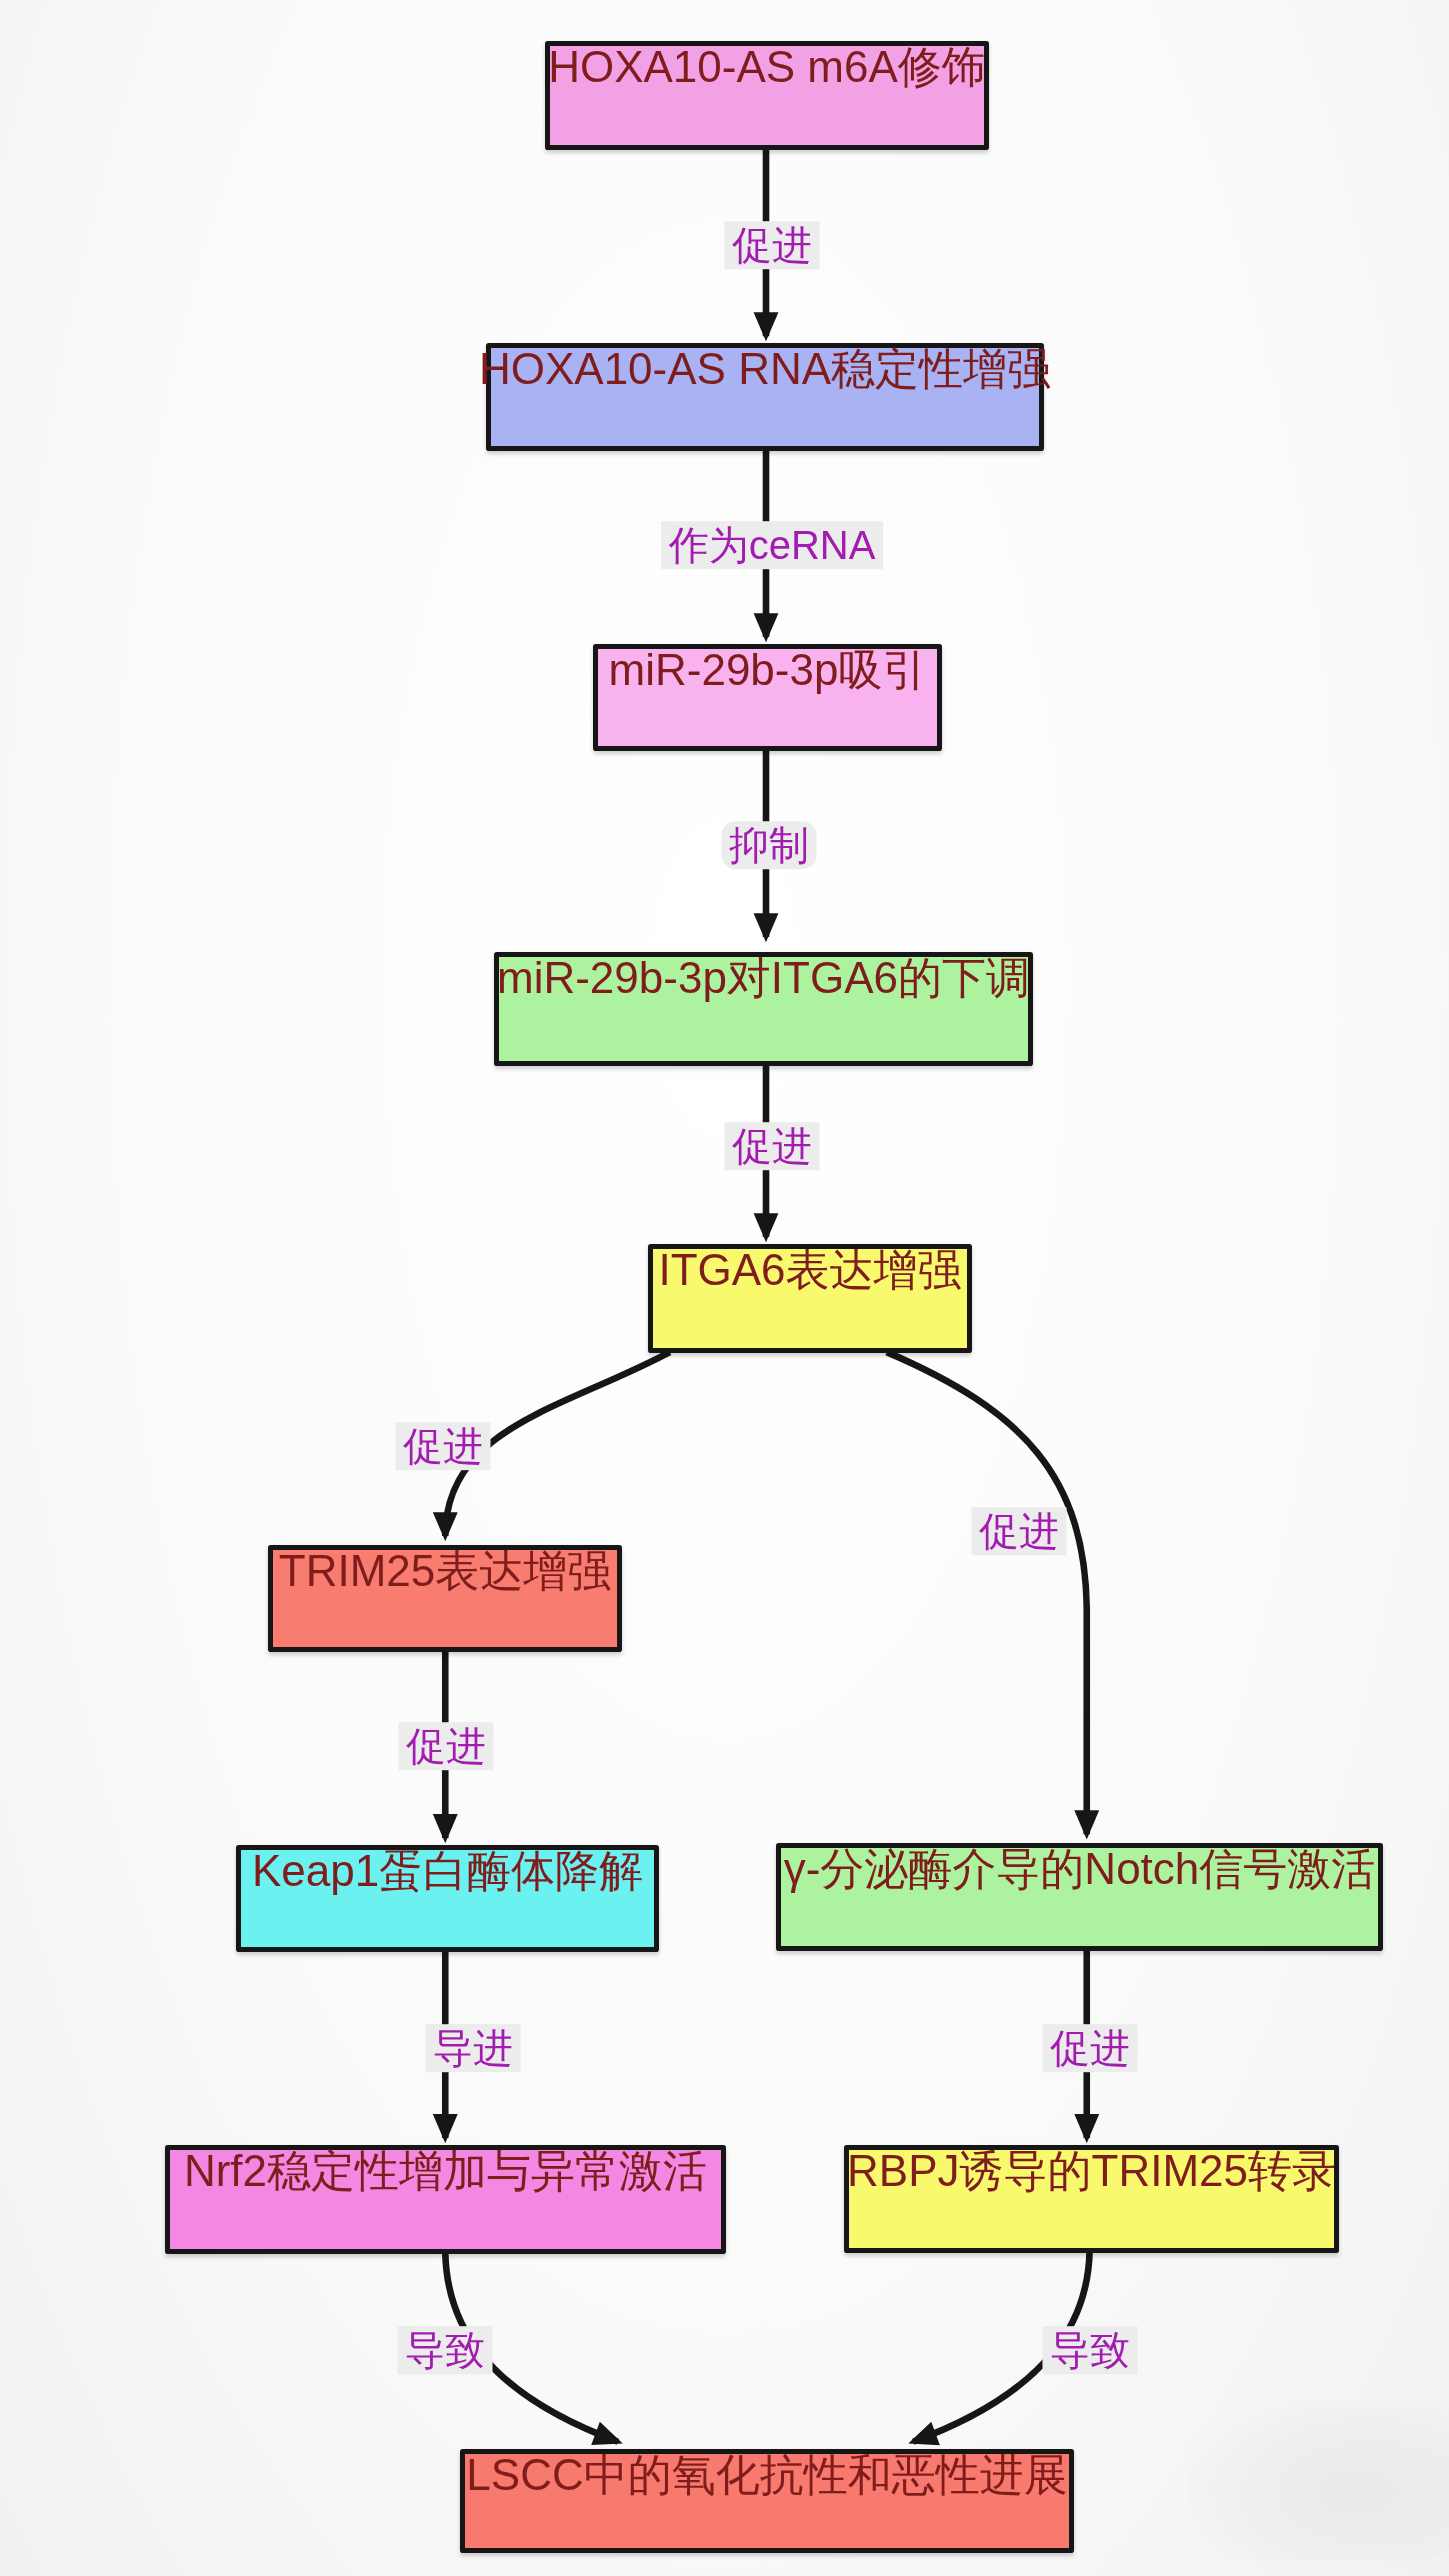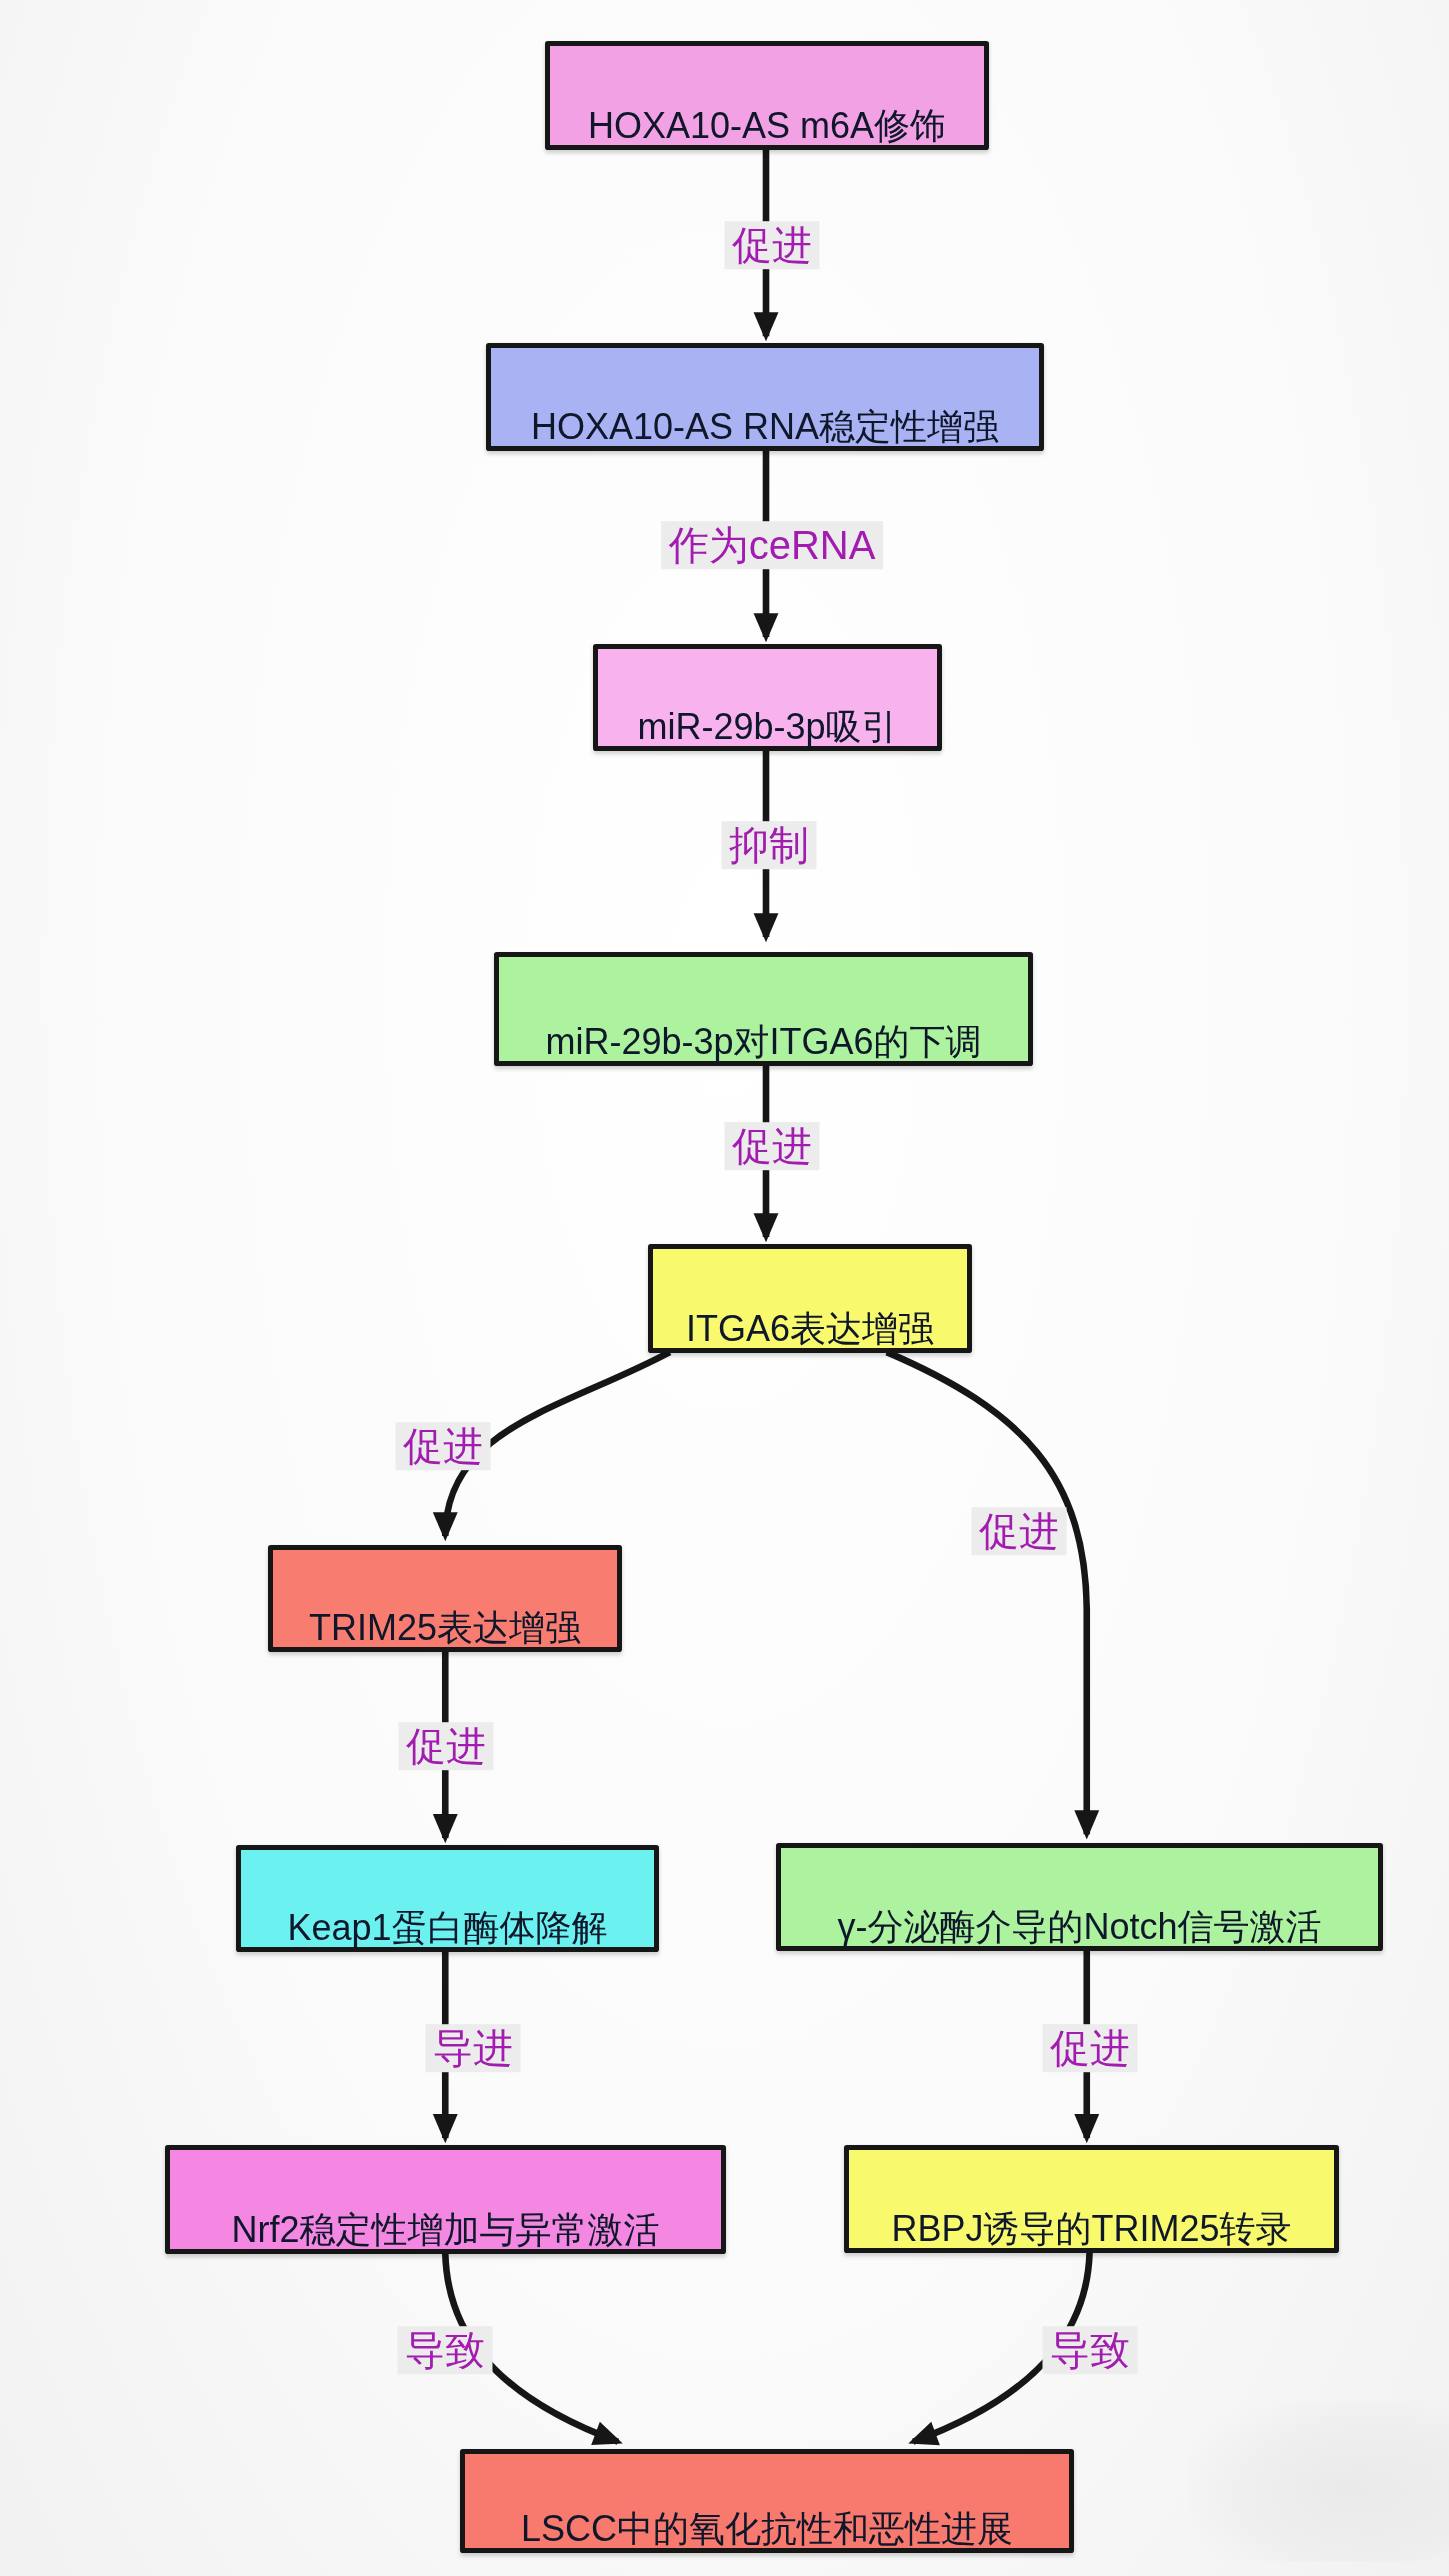--- a/index.html
+++ b/index.html
@@ -5,22 +5,22 @@
   html,body { margin:0; padding:0; }
   body {
     width:1449px; height:2576px; position:relative; overflow:hidden;
     background: radial-gradient(ellipse at 50% 38%, #ffffff 0%, #fbfafa 62%, #f2f1f1 100%);
     font-family:"Liberation Sans","DejaVu Sans",sans-serif;
   }
   .edges { position:absolute; left:0; top:0; width:1449px; height:2576px; }
   .node {
     position:absolute; box-sizing:border-box;
     border:5.7px solid #161616; border-radius:2.8px;
-    display:flex; align-items:flex-end; justify-content:center;
-    font-size:36px; line-height:1; color:#0f172a; white-space:nowrap;
+    display:flex; align-items:flex-start; justify-content:center;
+    font-size:44px; line-height:1; color:#7f1d1d; white-space:nowrap;
     box-shadow:0 2.8px 4.7px rgba(0,0,0,.18);
   }
   .node span { transform:translateY(-0.9px); }
   .edge-label {
     position:absolute; transform:translate(-50%,-50%);
     background:#ececec; padding:2.8px 7.5px;
     font-size:40px; line-height:1.05; color:#a21caf; white-space:nowrap;
   }
   .smudge {
     position:absolute; left:1189px; top:2401px; width:283px; height:160px;
@@ -79,21 +79,21 @@
   </div>
 <div class="node" style="left: 844px; top: 2145px; width: 495px; height: 108px; background: rgb(248, 249, 109);">
     <span>RBPJ诱导的TRIM25转录</span>
   </div>
 <div class="node" style="left: 460px; top: 2449px; width: 614px; height: 104px; background: rgb(248, 121, 110);">
     <span>LSCC中的氧化抗性和恶性进展</span>
   </div>
 
 <div class="edge-label" style="left:772px;  top:245px;">促进</div>
 <div class="edge-label" style="left:772px;  top:545px;">作为ceRNA</div>
-<div class="edge-label" style="left:769px;  top:845px;">抑制</div>
+<div class="edge-label" style="left:769px;  top:845px;border-radius:14px;">抑制</div>
 <div class="edge-label" style="left:772px;  top:1146px;">促进</div>
 <div class="edge-label" style="left:443px;  top:1446px;">促进</div>
 <div class="edge-label" style="left:1019px; top:1531px;">促进</div>
 <div class="edge-label" style="left:446px;  top:1746px;">促进</div>
 <div class="edge-label" style="left:446px;  top:2048px;margin-left:27px;">导进</div>
 <div class="edge-label" style="left:1090px; top:2048px;">促进</div>
 <div class="edge-label" style="left:445px;  top:2350px;">导致</div>
 <div class="edge-label" style="left:1090px; top:2350px;">导致</div>
 
 <div class="smudge"></div>

